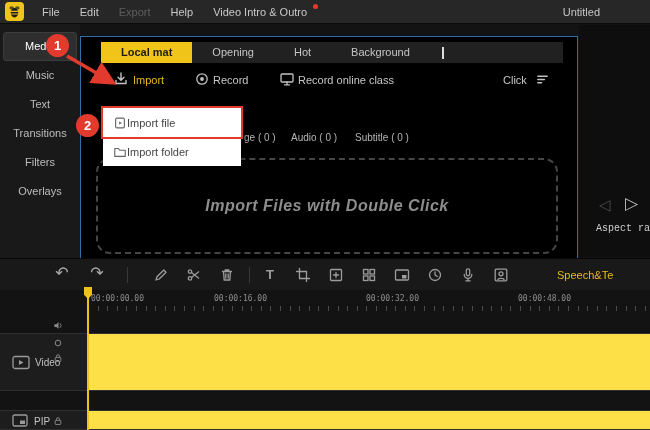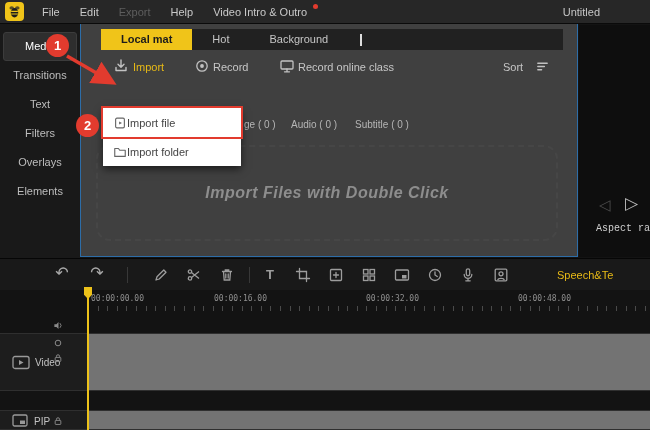--- a/index.html
+++ b/index.html
@@ -13,21 +13,21 @@
   .menu-item.disabled{color:#5e5e5e;}
   .red-dot{width:5px;height:5px;border-radius:50%;background:#e23b2e;transform:translateY(-5px);margin-left:-4px;}
   .title-label{color:#c6c6c6;font-size:11px;margin-left:auto;margin-right:50px;}
 
   
   .sidebar{position:absolute;left:0;top:24px;width:80px;height:236px;background:#191919;padding-top:8px;z-index:5;}
   .side-item{height:29px;line-height:29px;text-align:center;color:#bdbdbd;font-size:11px;}
   .side-item.active{background:#2e2e2e;border:1px solid #3c3c3c;border-radius:3px;color:#ffffff;margin:0 3px;line-height:27px;}
 
   
-  .media-panel{position:absolute;left:80px;top:23px;width:498px;height:234px;background:#404040;border:1px solid #2d6da8;z-index:6;}
+  .media-panel{position:absolute;left:80px;top:36px;width:498px;height:234px;background:#000000;border:1px solid #2d6da8;z-index:6;}
   .tabstrip{position:absolute;left:20px;top:5px;height:21px;width:462px;background:#212121;display:flex;align-items:center;}
   .tab{line-height:21px;padding:0 20px;font-size:11px;color:#c6c6c6;white-space:nowrap;}
   .tab.active{background:#f0c419;color:#1c1c1c;font-weight:bold;}
   .text-caret{width:2px;height:12px;background:#dddddd;margin-left:12px;}
   .act{position:absolute;font-size:11px;color:#c6c6c6;white-space:nowrap;}
   .act.yellow{color:#e8ba16;}
   .pico{position:absolute;color:#c2c2c2;line-height:0;}
   .subtab{position:absolute;top:95px;font-size:10px;color:#b5b5b5;white-space:nowrap;}
   .dropzone{position:absolute;left:15px;top:121px;width:462px;height:96px;border:2px dashed #464646;border-radius:14px;display:flex;align-items:center;justify-content:center;}
   .dropzone span{font-size:16px;font-style:italic;font-weight:bold;color:#8d8d8d;letter-spacing:.5px;}
@@ -54,21 +54,21 @@
   .tbi{position:absolute;top:8px;width:16px;height:16px;color:#9d9d9d;line-height:0;text-align:center;}
   .tbi.glyph{font-size:16px;line-height:16px;top:6px;color:#a8a8a8;}
   .tbi.tglyph{font-size:13px;font-weight:bold;line-height:16px;color:#9d9d9d;}
   .tb-div{position:absolute;top:8px;width:1px;height:16px;background:#383838;}
   .speech{position:absolute;left:557px;top:10px;font-size:11px;color:#e8ba16;white-space:nowrap;}
 
   
   .ruler{position:absolute;left:0;top:290px;width:650px;height:24px;z-index:3;}
   .rl{position:absolute;top:4px;font-size:8px;font-family:"DejaVu Sans Mono",monospace;color:#8f8f8f;white-space:nowrap;}
   .ruler-ticks{position:absolute;left:88px;top:16px;width:562px;height:5px;background:repeating-linear-gradient(90deg,#4a4a4a 0 1px,transparent 1px 9.6px);}
-  .track{position:absolute;left:0;width:650px;background:#737373;border-top:1px solid #2f2f2f;border-bottom:1px solid #2f2f2f;z-index:2;}
+  .track{position:absolute;left:0;width:650px;background:#fde047;border-top:1px solid #2f2f2f;border-bottom:1px solid #2f2f2f;z-index:2;}
   .track-head{position:absolute;left:0;top:0;bottom:0;width:88px;background:#1d1d1d;border-right:1px solid #0d0d0d;}
   .track-label{position:absolute;font-size:10px;color:#c2c2c2;}
   .tiny{position:absolute;color:#8a8a8a;line-height:0;z-index:4;}
   .playhead-line{position:absolute;left:87px;top:287px;width:2px;height:143px;background:#edc21a;z-index:20;}
   .playhead-head{position:absolute;left:84px;top:287px;width:8px;height:12px;background:#edc21a;clip-path:polygon(0 0,100% 0,100% 65%,50% 100%,0 65%);z-index:21;}
 </style>
 </head>
 <body>
 
 <div id="screen">
@@ -86,30 +86,31 @@
     <span class="menu-item">Edit</span>
     <span class="menu-item disabled">Export</span>
     <span class="menu-item">Help</span>
     <span class="menu-item">Video Intro &amp; Outro</span>
     <span class="red-dot"></span>
     <span class="title-label">Untitled</span>
   </div>
 
   <div class="sidebar">
     <div class="side-item active">Media</div>
+    <div class="side-item">Music</div>
+    <div class="side-item">Text</div>
     <div class="side-item">Transitions</div>
-    <div class="side-item">Text</div>
     <div class="side-item">Filters</div>
     <div class="side-item">Overlays</div>
-    <div class="side-item">Elements</div>
   </div>
 
   <div class="media-panel">
     <div class="tabstrip">
       <span class="tab active">Local mat</span>
+      <span class="tab">Opening</span>
       <span class="tab">Hot</span>
       <span class="tab">Background</span>
       <span class="text-caret"></span>
     </div>
 
     <span class="pico" style="left:32px;top:34px">
       <svg width="16" height="16" viewBox="0 0 16 16" fill="none" stroke="currentColor" stroke-width="1.4" stroke-linecap="round" stroke-linejoin="round">
           <path d="M8 2v7M5 6.2 8 9.2l3-3"></path>
           <path d="M3 9.5V12.5h10V9.5"></path>
         </svg>
@@ -125,21 +126,21 @@
     <span class="act" style="left:132px;top:37px">Record</span>
 
     <span class="pico" style="left:198px;top:34px">
       <svg width="16" height="16" viewBox="0 0 16 16" fill="none" stroke="currentColor" stroke-width="1.3" stroke-linecap="round">
           <rect x="2" y="3" width="12" height="8" rx="1"></rect>
           <path d="M8 11v2.5M5.5 13.8h5"></path>
         </svg>
     </span>
     <span class="act" style="left:217px;top:37px">Record online class</span>
 
-    <span class="act" style="left:422px;top:37px">Sort</span>
+    <span class="act" style="left:422px;top:37px">Click</span>
     <span class="pico" style="left:454px;top:35px">
       <svg width="15" height="15" viewBox="0 0 16 16" fill="none" stroke="currentColor" stroke-width="1.5" stroke-linecap="round">
           <path d="M3 4.5h10M3 8h7M3 11.5h4"></path>
         </svg>
     </span>
 
     <span class="subtab" style="left:163px">ge ( 0 )</span>
     <span class="subtab" style="left:210px">Audio ( 0 )</span>
     <span class="subtab" style="left:274px">Subtitle ( 0 )</span>
 

